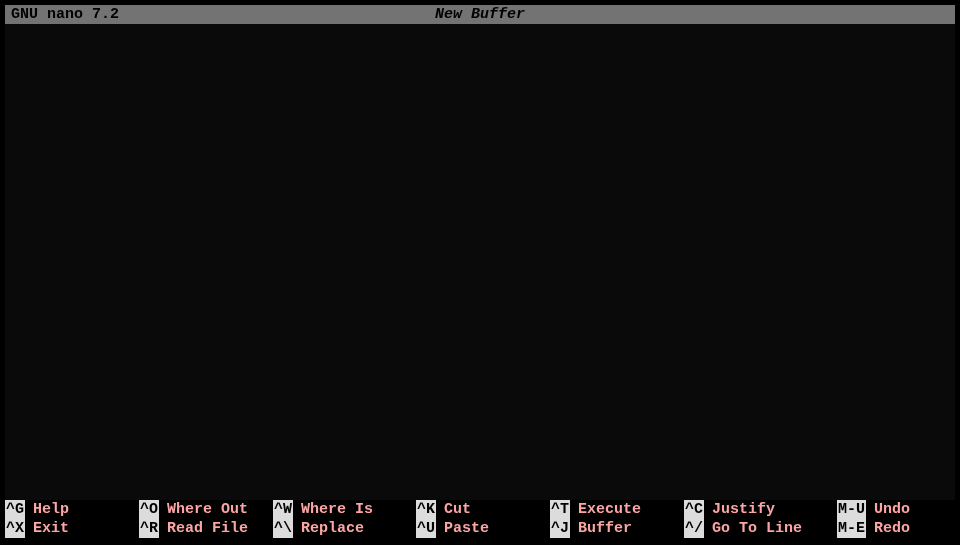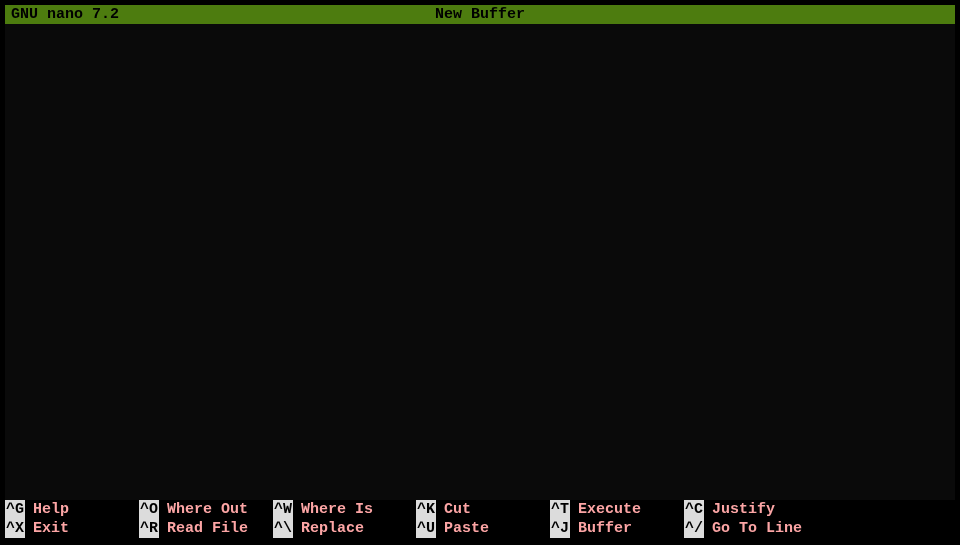--- a/index.html
+++ b/index.html
@@ -13,37 +13,38 @@
       background: #000000;
       font-family: "Courier New", Courier, monospace;
       font-size: 15px;
       font-weight: bold;
       color: #dcdcdc;
       overflow: hidden;
       display: flex;
       flex-direction: column;
     }
     .title-bar {
-      background: #4d7c0f;
+      background: #737373;
       color: #000000;
       height: 19px;
       line-height: 19px;
       margin: 5px 5px 0 5px;
       position: relative;
       padding: 0 6px;
     }
     .title-left {
       position: absolute;
       left: 6px;
     }
     .title-center {
       position: absolute;
       left: 0;
       right: 0;
       text-align: center;
+      font-style: italic;
     }
     .editor-area {
       flex: 1;
       background: #0a0a0a;
       margin: 0 5px;
     }
     .shortcut-bar {
       margin: 0 5px 5px 5px;
       padding-bottom: 2px;
     }
@@ -109,20 +110,24 @@
       <span class="label">Cut</span>
     </div>
     <div class="shortcut col4">
       <span class="key">^T</span>
       <span class="label">Execute</span>
     </div>
     <div class="shortcut col5">
       <span class="key">^C</span>
       <span class="label">Justify</span>
     </div>
+    <div class="shortcut col6">
+      <span class="key key-wide">M-U</span>
+      <span class="label">Undo</span>
+    </div>
   </div>
   <div class="shortcut-row">
     <div class="shortcut col0">
       <span class="key">^X</span>
       <span class="label">Exit</span>
     </div>
     <div class="shortcut col1">
       <span class="key">^R</span>
       <span class="label">Read File</span>
     </div>
@@ -135,14 +140,18 @@
       <span class="label">Paste</span>
     </div>
     <div class="shortcut col4">
       <span class="key">^J</span>
       <span class="label">Buffer</span>
     </div>
     <div class="shortcut col5">
       <span class="key">^/</span>
       <span class="label">Go To Line</span>
     </div>
+    <div class="shortcut col6">
+      <span class="key key-wide">M-E</span>
+      <span class="label">Redo</span>
+    </div>
   </div>
 </div>
 
 </body></html>

